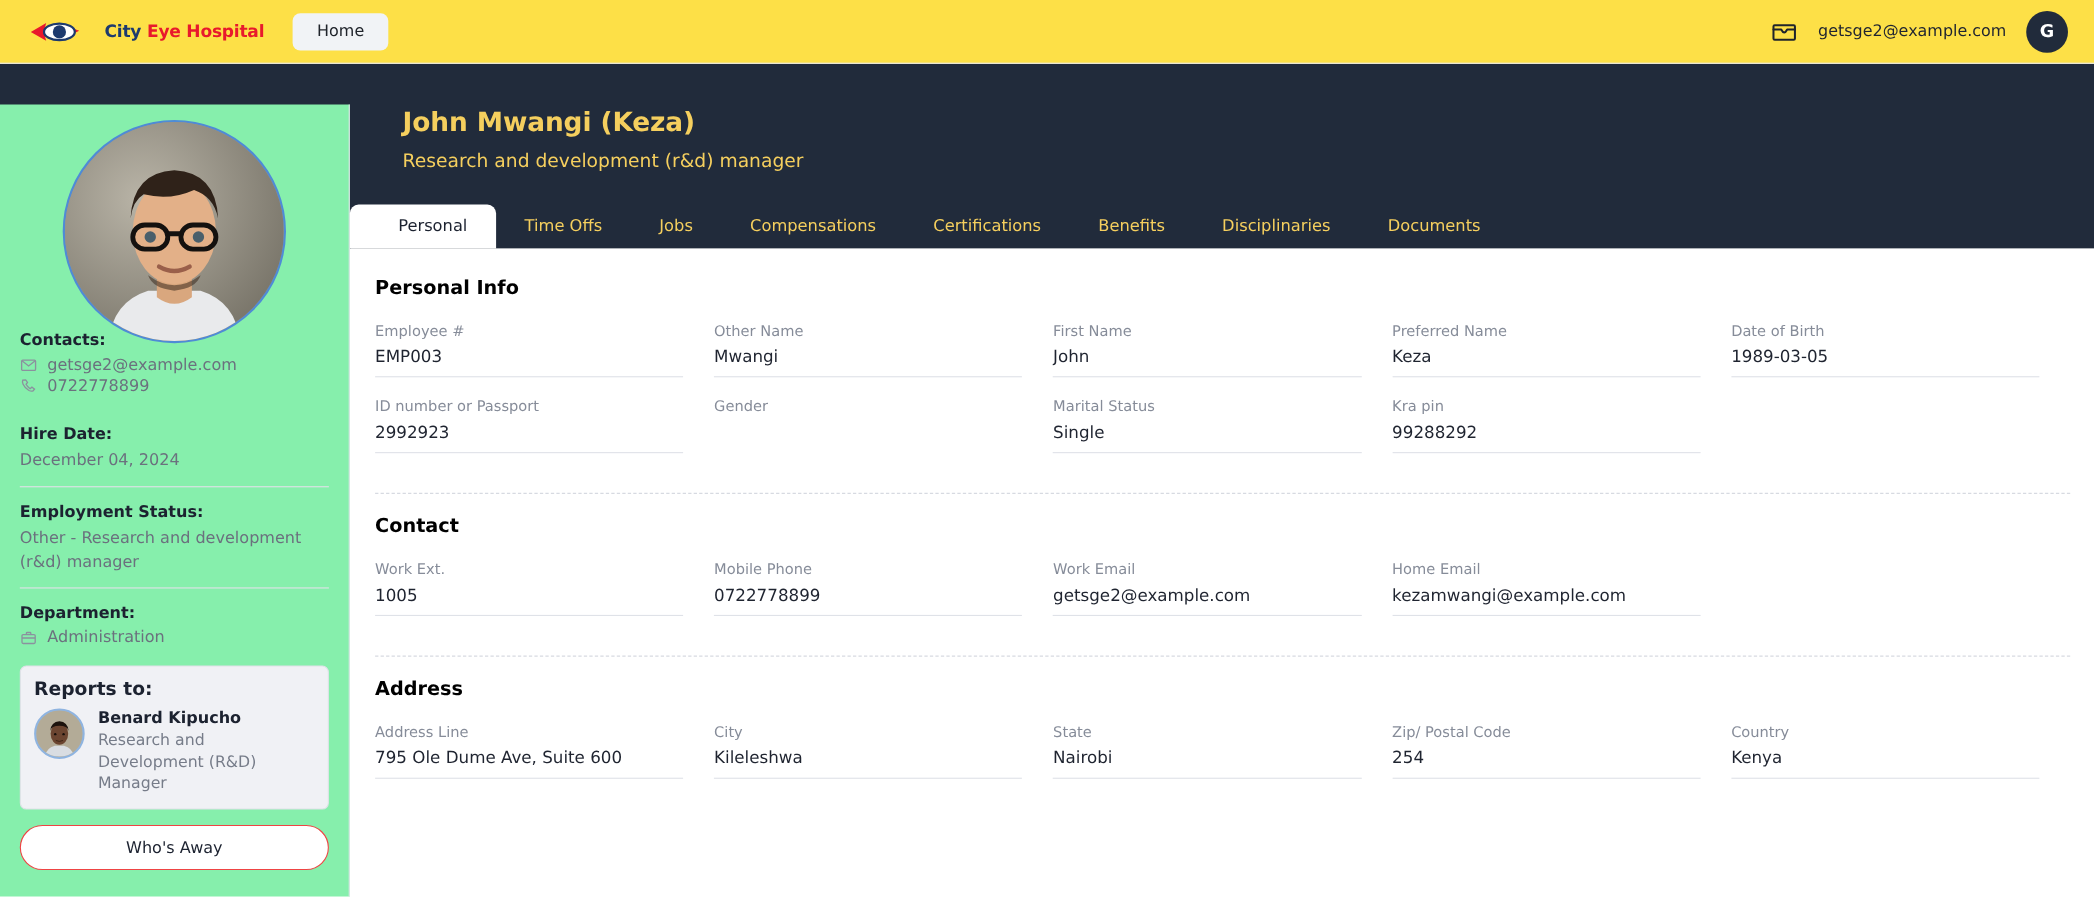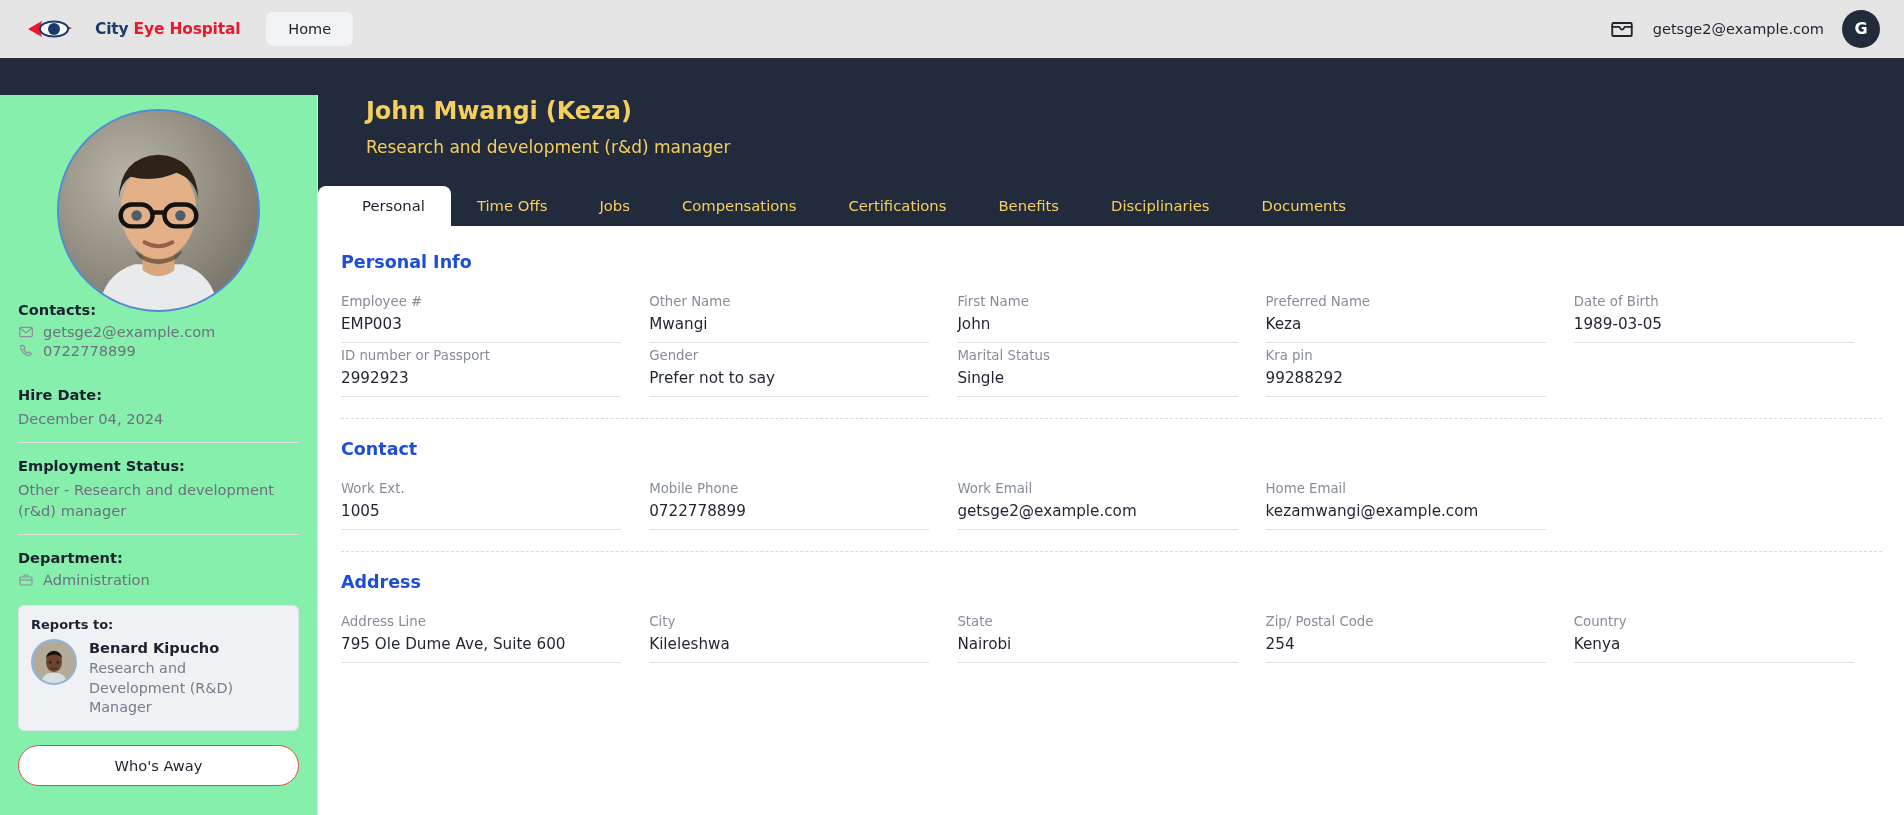--- a/index.html
+++ b/index.html
@@ -8,21 +8,21 @@
     width:1904px; height:815px;
     font-family:"DejaVu Sans", sans-serif;
     background:#ffffff;
     overflow:hidden;
   }
   body { position:relative; }
 
   
   .topnav {
     position:absolute; top:0; left:0; width:1904px; height:58px;
-    background:#e5e5e5;
+    background:#fde047;
     display:flex; align-items:center;
     border-bottom:1px solid #e8e8ec;
     z-index:30;
   }
   .brand { display:flex; align-items:center; margin-left:26px; gap:7px; }
   .brand-mark { width:62px; height:24px; display:block; }
   .brand-text { font-size:15.5px; font-weight:bold; letter-spacing:-0.2px; white-space:nowrap; }
   .brand-city { color:#1d3a6e; }
   .brand-eye  { color:#e8192c; }
   .brand-hosp { color:#e8192c; }
@@ -86,21 +86,21 @@
   .side-row { display:flex; align-items:center; gap:9px; margin-top:2px; }
   .side-row svg { width:16px; height:16px; flex:none; color:#8b919e; }
   .side-row span { font-size:14.6px; color:#6b717e; }
 
   .reports-card {
     border:1px solid #e0e2e8; border-radius:6px;
     background:#f0f1f5;
     padding:11px 12px 13px 12px;
     margin-top:4px;
   }
-  .reports-title { font-size:13px; font-weight:bold; color:#1c2230; margin-bottom:7px; }
+  .reports-title { font-size:17px; font-weight:bold; color:#1c2230; margin-bottom:7px; }
   .reports-body { display:flex; gap:12px; align-items:flex-start; }
   .reports-avatar {
     width:46px; height:46px; border-radius:50%;
     border:2px solid #8fb4e0; overflow:hidden; flex:none;
     background:#b8b09c;
   }
   .reports-avatar svg { display:block; width:100%; height:100%; }
   .reports-name { font-size:14.6px; font-weight:bold; color:#1c2230; line-height:1.3; }
   .reports-role { font-size:14.3px; color:#767c89; line-height:1.35; margin-top:1px; }
 
@@ -144,26 +144,26 @@
     position:absolute; top:226px; left:319px;
     width:1585px; height:589px;
     background:#ffffff;
     padding:26px 22px 0 22px;
     overflow:hidden;
     z-index:8;
   }
   .section { padding-bottom:16px; }
   .section + .section { border-top:1px dashed #d7dae1; padding-top:20px; }
   .section-title {
-    font-size:17.5px; font-weight:bold; color:#1d4ed8;
+    font-size:17.5px; font-weight:bold; color:#000000;
     margin-bottom:22px;
   }
   .field-grid { display:flex; flex-wrap:wrap; }
   .field {
-    width:20%; padding-right:28px; margin-bottom:5px;
+    width:20%; padding-right:28px; margin-bottom:20px;
   }
   .field-label {
     font-size:13.3px; color:#868c99; margin-bottom:6px;
   }
   .field-value {
     font-size:15.2px; color:#1f2430;
     border-bottom:1px solid #dfe2e8;
     padding-bottom:9px;
     min-height:21px;
     white-space:nowrap; overflow:hidden; text-overflow:ellipsis;
@@ -327,21 +327,20 @@
         <div class="field">
           <div class="field-label">Date of Birth</div>
           <div class="field-value">1989-03-05</div>
         </div>
         <div class="field">
           <div class="field-label">ID number or Passport</div>
           <div class="field-value">2992923</div>
         </div>
         <div class="field">
           <div class="field-label">Gender</div>
-          <div class="field-value">Prefer not to say</div>
         </div>
         <div class="field">
           <div class="field-label">Marital Status</div>
           <div class="field-value">Single</div>
         </div>
         <div class="field">
           <div class="field-label">Kra pin</div>
           <div class="field-value">99288292</div>
         </div>
       </div>

